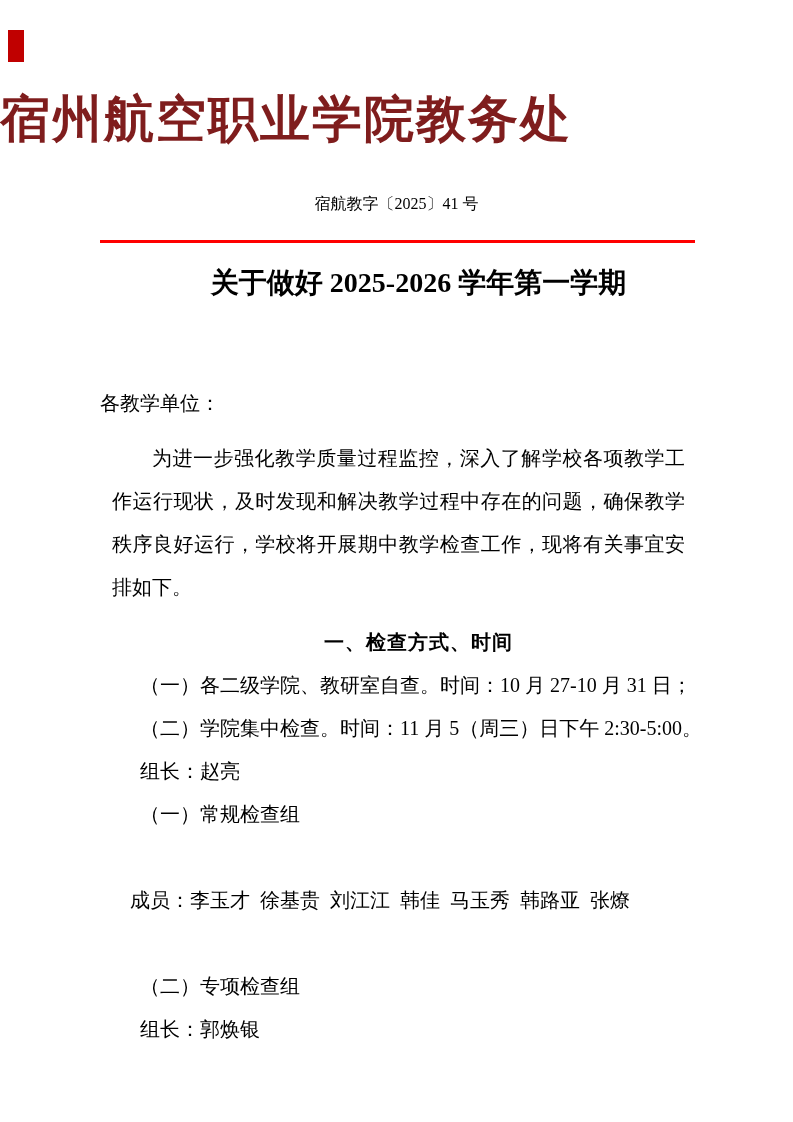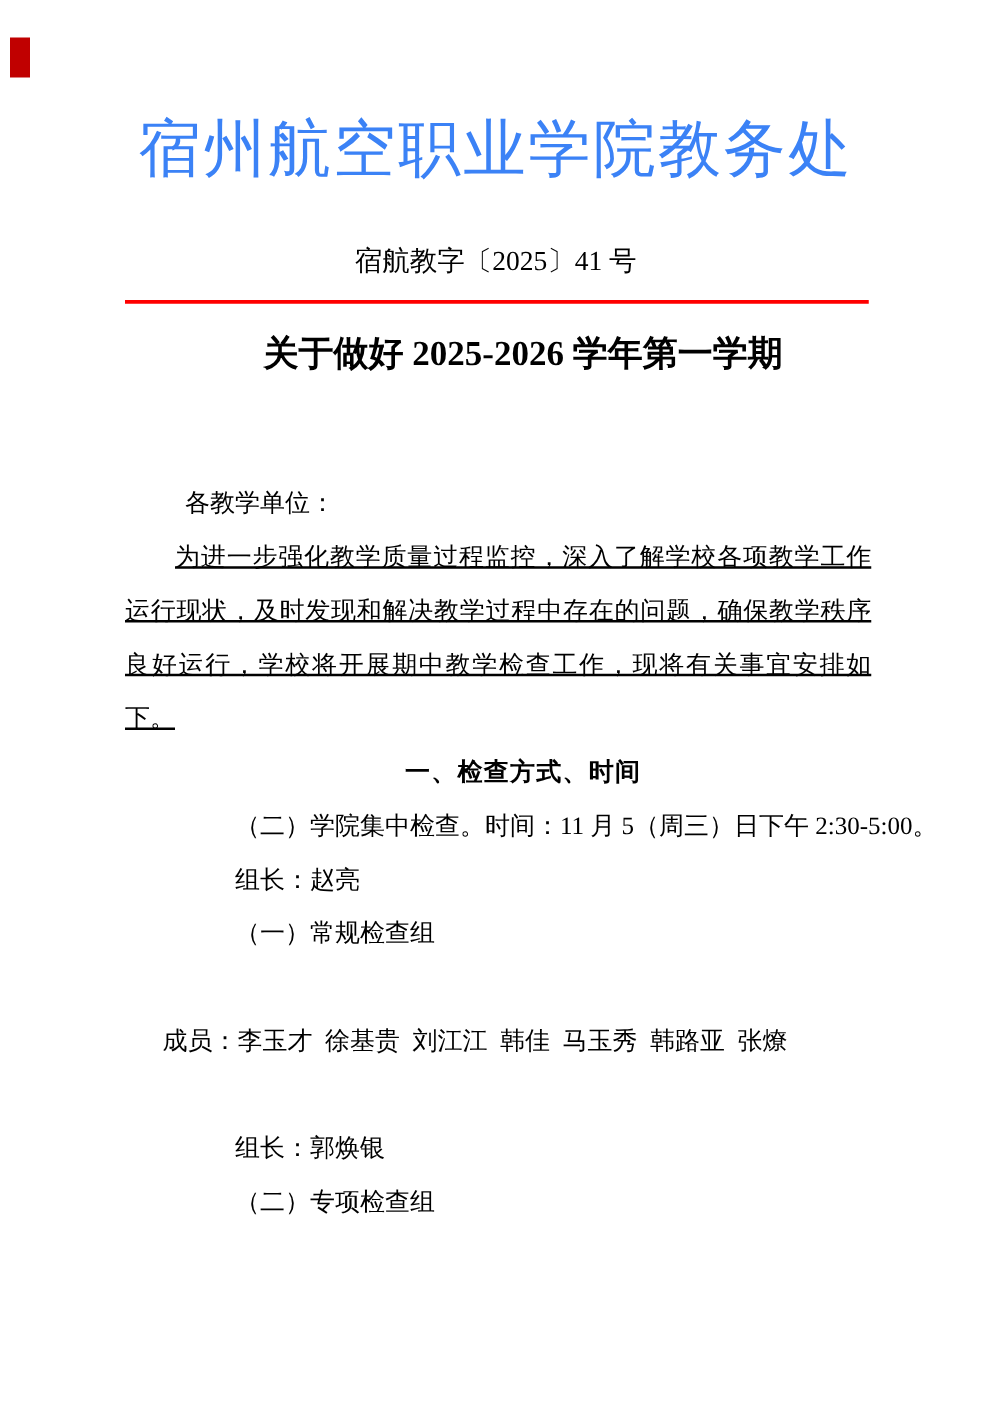--- a/index.html
+++ b/index.html
@@ -18,34 +18,34 @@
     top: 30px;
     width: 16px;
     height: 32px;
     background: #c00000;
   }
   .header-title {
     position: absolute;
     top: 86px;
     left: 0;
     width: 100%;
-    text-align: center;
+    text-align: left;
     font-size: 50px;
-    font-weight: normal;
+    font-weight: bold;
     letter-spacing: 2px;
-    color: #3b82f6;
+    color: #7f1d1d;
     white-space: nowrap;
   }
   .doc-number {
     position: absolute;
     top: 194px;
     left: 0;
     width: 100%;
     text-align: center;
-    font-size: 22px;
+    font-size: 16px;
     color: #000000;
     white-space: nowrap;
   }
   .red-divider {
     position: absolute;
     top: 240px;
     left: 100px;
     width: 595px;
     height: 3px;
     background: #ff0000;
@@ -62,27 +62,26 @@
   .doc-title-1 { top: 264px; padding-left: 22px; }
   .doc-title-2 { top: 310px; }
   .body-block {
     position: absolute;
     top: 382px;
     left: 100px;
     width: 597px;
     font-size: 20px;
     line-height: 43px;
   }
-  .line { white-space: nowrap; margin-left: 48px; }
+  .line { white-space: nowrap; }
   .indent { text-indent: 40px; }
   .intro-para {
     text-indent: 40px;
     text-align: justify;
-    margin: 0;
-    text-decoration: underline;
+    margin: 12px;
   }
   .section-heading {
     font-family: "Liberation Sans", "DejaVu Sans", sans-serif;
     font-weight: bold;
     text-indent: 40px;
     white-space: nowrap;
     letter-spacing: 1px;
     text-align: center;
   }
   .location-line {
@@ -110,39 +109,40 @@
   <div class="doc-title-1">关于做好 2025-2026 学年第一学期</div>
 
   <div class="body-block">
 
     <div class="line">各教学单位：</div>
 
     <p class="intro-para">为进一步强化教学质量过程监控，深入了解学校各项教学工作运行现状，及时发现和解决教学过程中存在的问题，确保教学秩序良好运行，学校将开展期中教学检查工作，现将有关事宜安排如下。</p>
 
     <div class="section-heading">一、检查方式、时间</div>
 
+    <div class="line indent">（一）各二级学院、教研室自查。时间：10 月 27-10 月 31 日；</div>
 
     <div class="line indent">（二）学院集中检查。时间：11 月 5（周三）日下午 2:30-5:00。</div>
 
 
 
     <div class="line indent">
       <span>组长：</span><span>赵亮</span>
     </div>
 
     <div class="line indent">（一）常规检查组</div>
 
     <div class="members-line">
       <span>成员：</span><span>李玉才  徐基贵  刘江江  韩佳  马玉秀  韩路亚  张燎</span>
     </div>
 
+    <div class="line indent">（二）专项检查组</div>
+
     <div class="line indent">
       <span>组长：</span><span>郭焕银</span>
     </div>
-
-    <div class="line indent">（二）专项检查组</div>
 
     <div class="members-line">
       
     </div>
 
   </div>
 </div>
 
 </body></html>

